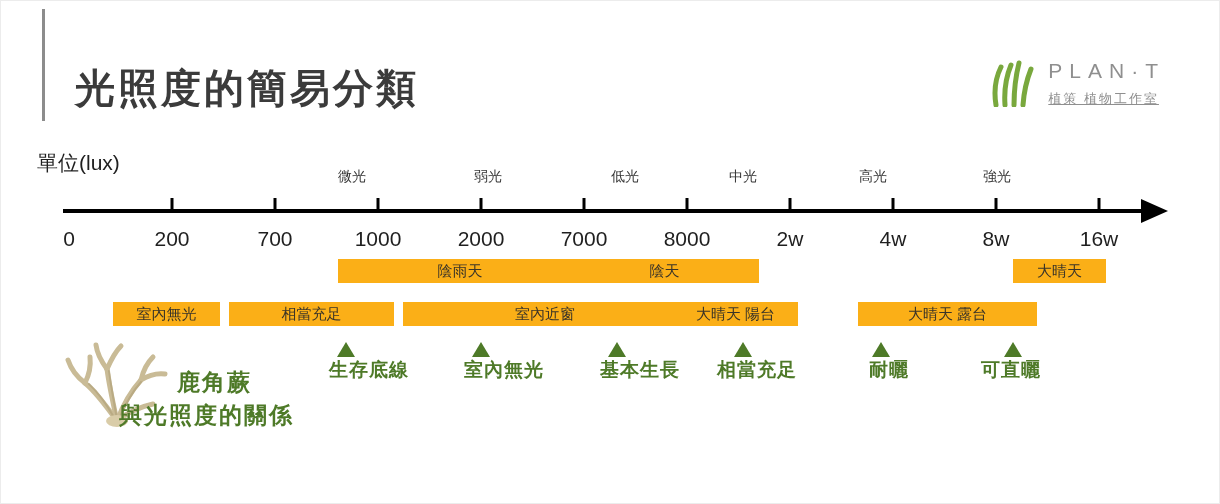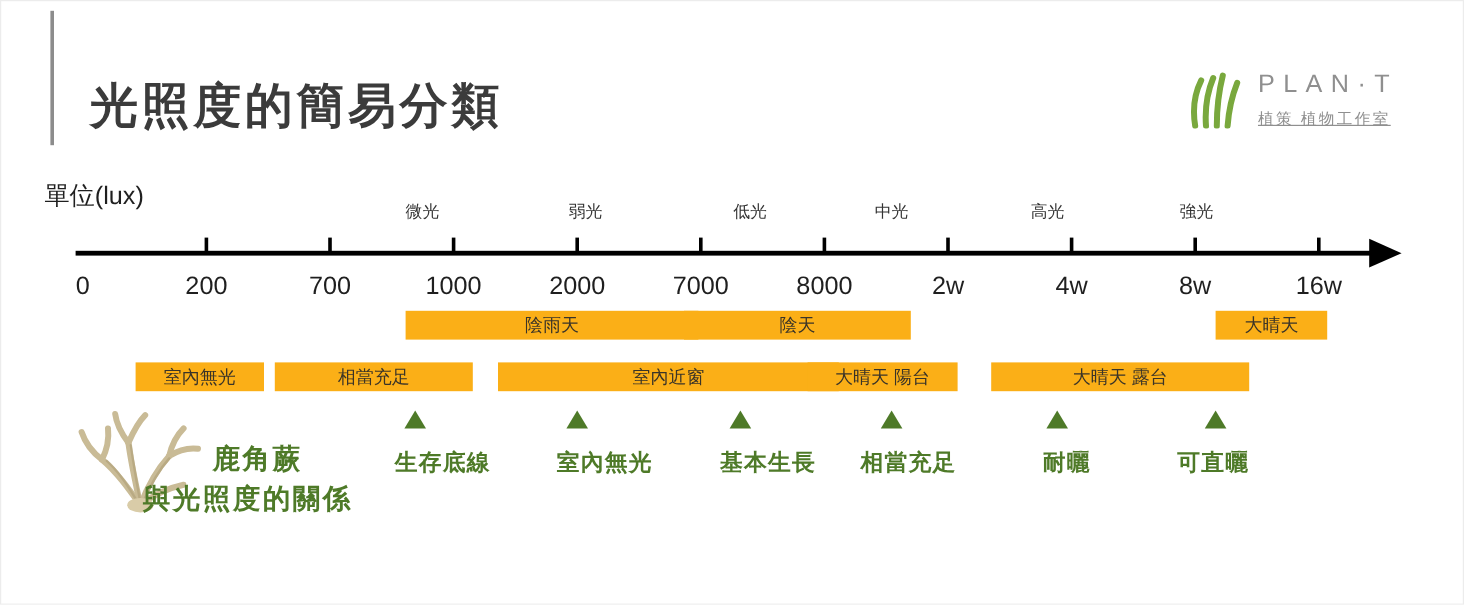--- a/index.html
+++ b/index.html
@@ -54,21 +54,21 @@
   .row1 { top: 258px; }
   .row2 { top: 301px; }
 
   .tri {
     position: absolute; top: 341px; width: 0; height: 0;
     border-left: 9px solid transparent; border-right: 9px solid transparent;
     border-bottom: 15px solid var(--green, #4e7a28);
     transform: translateX(-50%);
   }
   .marker-label {
-    position: absolute; top: 372px; transform: translateX(-50%);
+    position: absolute; top: 356px; transform: translateX(-50%);
     font-size: 19px; font-weight: bold; letter-spacing: 1px;
     color: var(--green, #4e7a28); white-space: nowrap;
   }
 
   .fern { position: absolute; left: 52px; top: 332px; }
 
   .footer-line {
     position: absolute; font-size: 23px; font-weight: bold; letter-spacing: 2px;
     color: var(--green, #4e7a28); white-space: nowrap;
   }
@@ -133,23 +133,23 @@
   <div class="cat-label" style="left:742px">中光</div>
   <div class="cat-label" style="left:872px">高光</div>
   <div class="cat-label" style="left:996px">強光</div>
 
   <div class="band row1" style="left:337px;width:244px">陰雨天</div>
   <div class="band row1" style="left:569px;width:189px">陰天</div>
   <div class="band row1" style="left:1012px;width:93px">大晴天</div>
 
   <div class="band row2" style="left:112px;width:107px">室內無光</div>
   <div class="band row2" style="left:228px;width:165px">相當充足</div>
-  <div class="band row2" style="left:414px;width:284px">室內近窗</div>
+  <div class="band row2" style="left:402px;width:284px">室內近窗</div>
   <div class="band row2" style="left:672px;width:125px">大晴天 陽台</div>
-  <div class="band row2" style="left:825px;width:215px">大晴天 露台</div>
+  <div class="band row2" style="left:857px;width:179px">大晴天 露台</div>
 
   <div class="tri" style="left:345px"></div>
   <div class="tri" style="left:480px"></div>
   <div class="tri" style="left:616px"></div>
   <div class="tri" style="left:742px"></div>
   <div class="tri" style="left:880px"></div>
   <div class="tri" style="left:1012px"></div>
 
   <div class="marker-label" style="left:368px">生存底線</div>
   <div class="marker-label" style="left:503px">室內無光</div>

